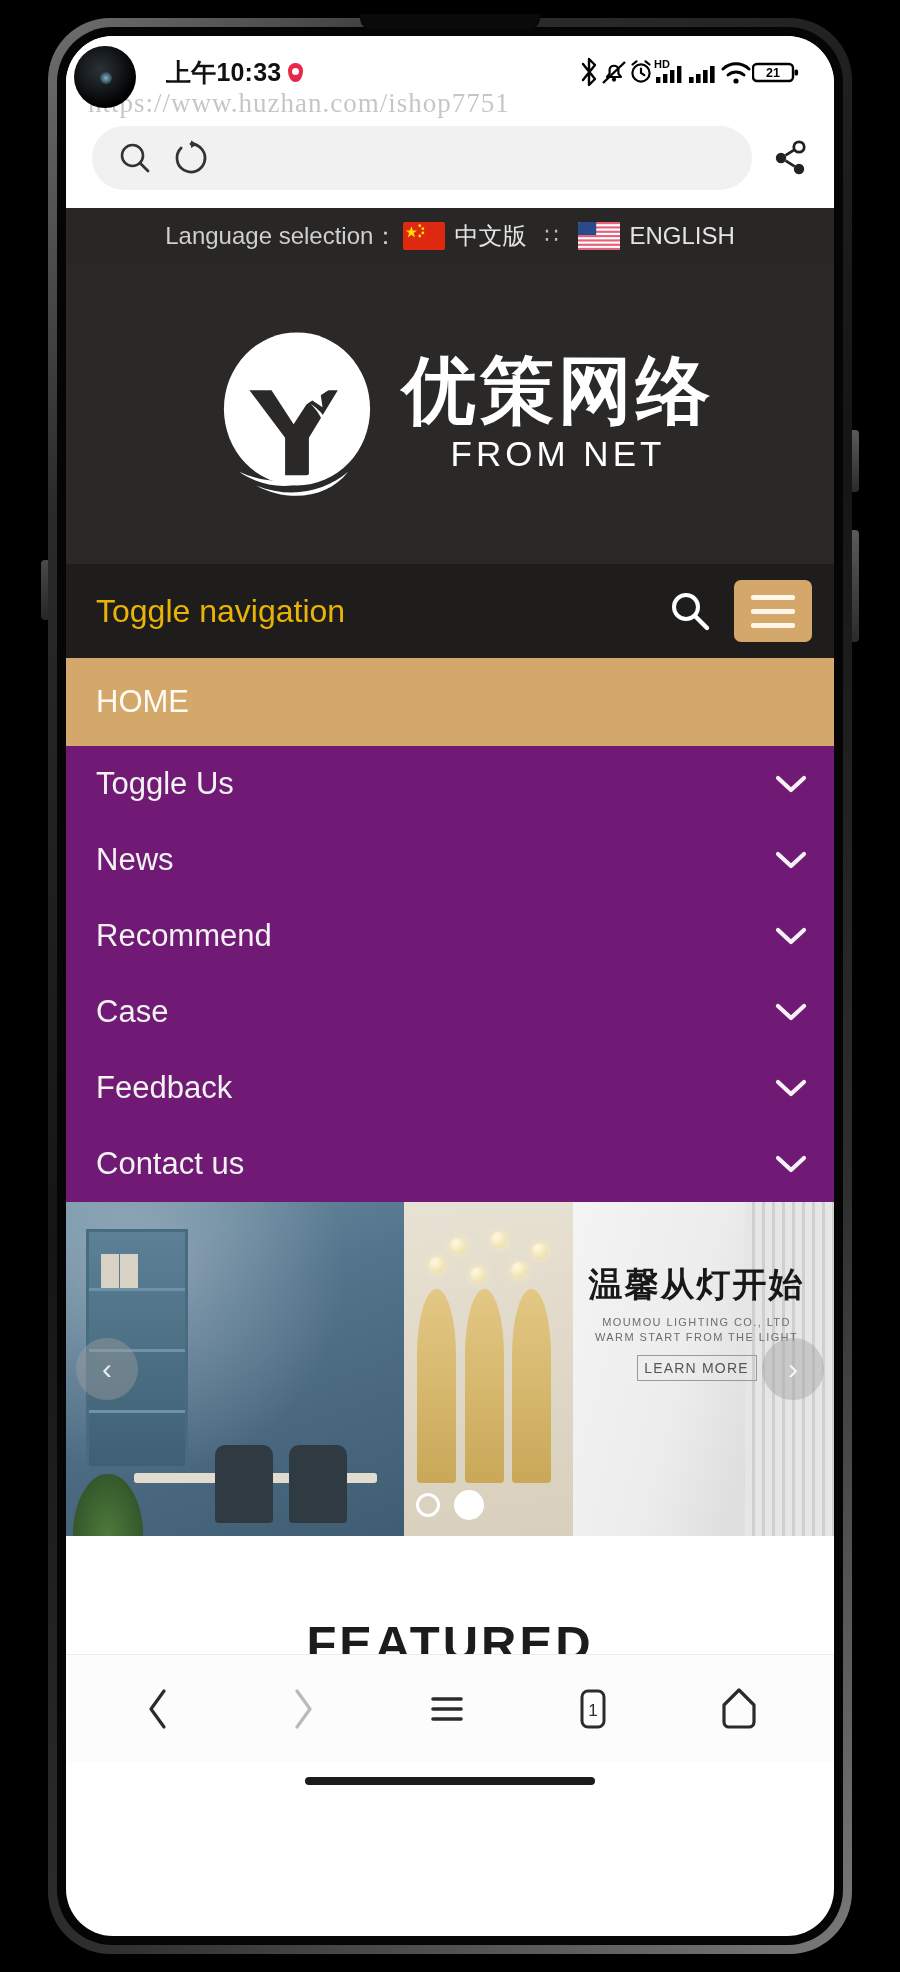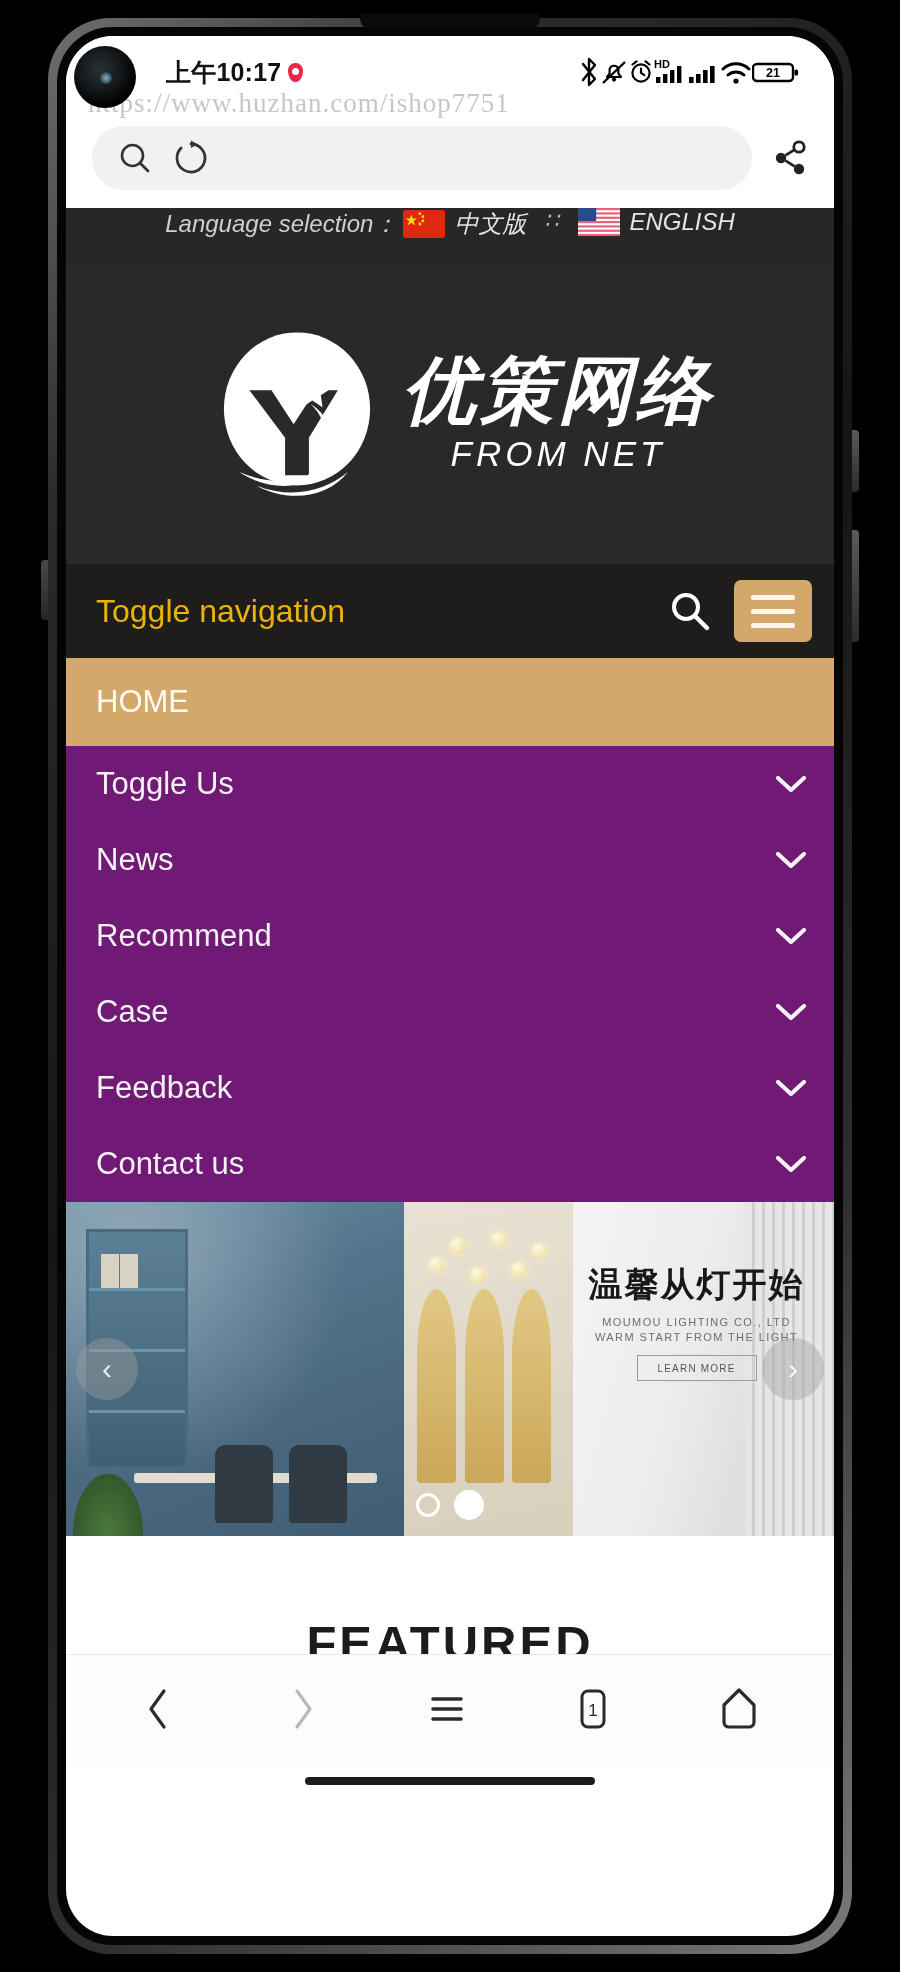--- a/index.html
+++ b/index.html
@@ -147,37 +147,35 @@
     white-space: nowrap; overflow: hidden; text-overflow: ellipsis;
   }
   .icon-btn { flex: 0 0 auto; display:flex; align-items:center; justify-content:center; }
 
   
   .page { background: #272625; }
 
   .lang-row {
     background: #282726;
     height: 56px;
-    display: flex; align-items: flex-start; justify-content: center;
+    display: flex; align-items: center; justify-content: center;
     gap: 6px;
     font-size: 24px;
     color: #cfcfcf;
-    font-style: italic;
   }
   .lang-link { display: flex; align-items: center; gap: 9px; color: #e4e4e4; }
   .lang-sep { color: #bdbdbd; margin: 0 12px; letter-spacing: 2px; font-size: 22px; }
   .flag { width: 42px; height: 28px; display:block; border-radius: 2px; }
 
   .logo-block {
     background: #2a2928;
     height: 300px;
     display: flex; align-items: center; justify-content: center;
     gap: 20px;
     padding-left: 26px;
-    font-style: italic;
   }
   .logo-mark { width: 170px; height: 170px; flex: 0 0 auto; }
   .logo-text { display: flex; flex-direction: column; align-items: center; }
   .logo-cn {
     font-size: 74px; font-weight: 700; color: #fff;
     letter-spacing: 4px; line-height: 1.0;
   }
   .logo-en {
     font-size: 35px; color: #fff; letter-spacing: 4px;
     margin-top: 6px;
@@ -290,21 +288,21 @@
   }
   .banner-sub1, .banner-sub2 {
     font-size: 11px; color: #6d6d6d; letter-spacing: 1.4px;
     margin-top: 8px; white-space: nowrap;
   }
   .banner-sub2 { margin-top: 3px; }
   .banner-btn {
     margin: 12px auto 15px;
     width: 120px; height: 26px;
     border: 1px solid #9a9a9a;
-    font-size: 10px; color: #555; letter-spacing: 1.2px;
+    font-size: 14px; color: #555; letter-spacing: 1.2px;
     display: flex; align-items: center; justify-content: center;
   }
   .car-arrow {
     position: absolute; top: 50%; transform: translateY(-50%);
     width: 62px; height: 62px; border-radius: 50%;
     background: rgba(160,160,160,.42);
     display: flex; align-items: center; justify-content: center;
     color: rgba(255,255,255,.85); font-size: 30px;
   }
   .car-arrow.prev { left: 10px; }
@@ -358,21 +356,21 @@
   <div class="side-btn b1"></div>
   <div class="side-btn b2"></div>
   <div class="side-btn-l"></div>
 
   <div class="screen">
 
     <div class="statusbar">
       <div class="punch-hole">
         <div class="punch-glint"></div>
       </div>
-      <div class="status-time">上午10:17</div>
+      <div class="status-time">上午10:33</div>
       <div class="loc-dot"></div>
 
       <div class="status-right">
         <span class="icon-btn">
           <svg width="22" height="30" viewBox="0 0 22 30">
               <path d="M5 7 L17 22 L11 28 L11 2 L17 8 L5 23" fill="none" stroke="#000" stroke-width="2.4" stroke-linejoin="round" stroke-linecap="round"></path>
             </svg>
         </span>
         <span class="icon-btn">
           <svg width="28" height="30" viewBox="0 0 28 30">

